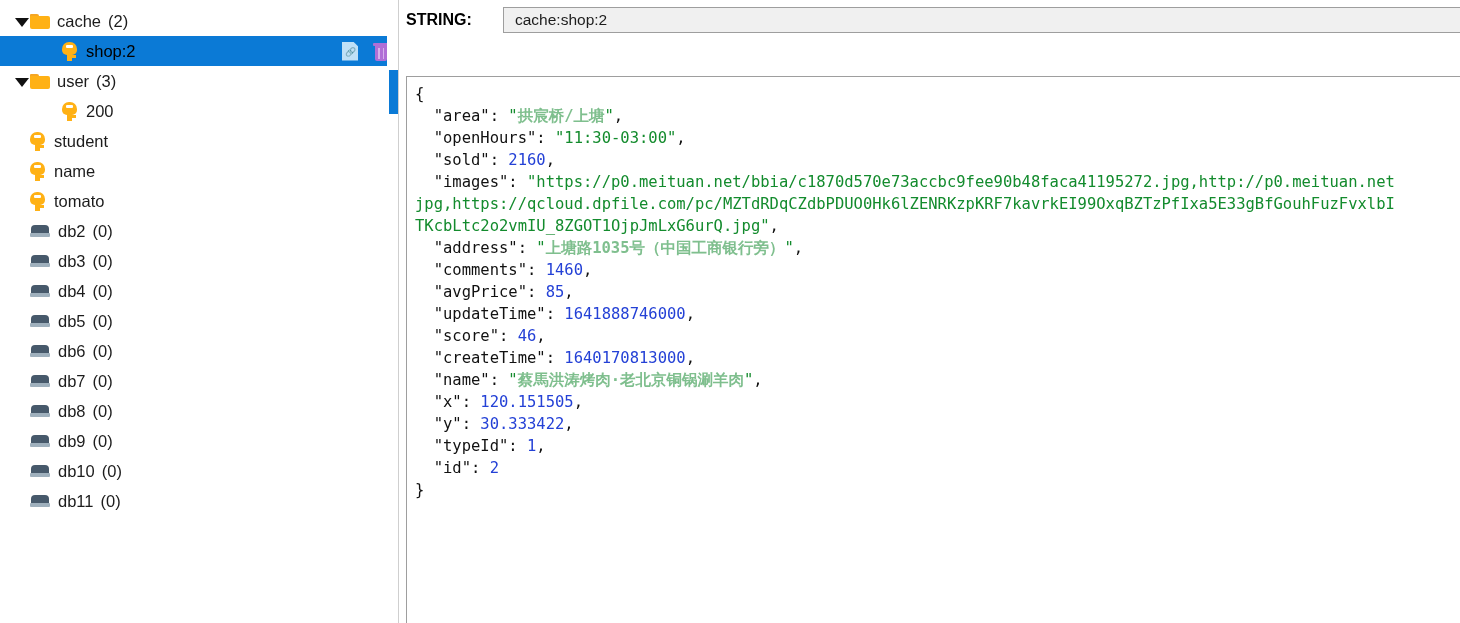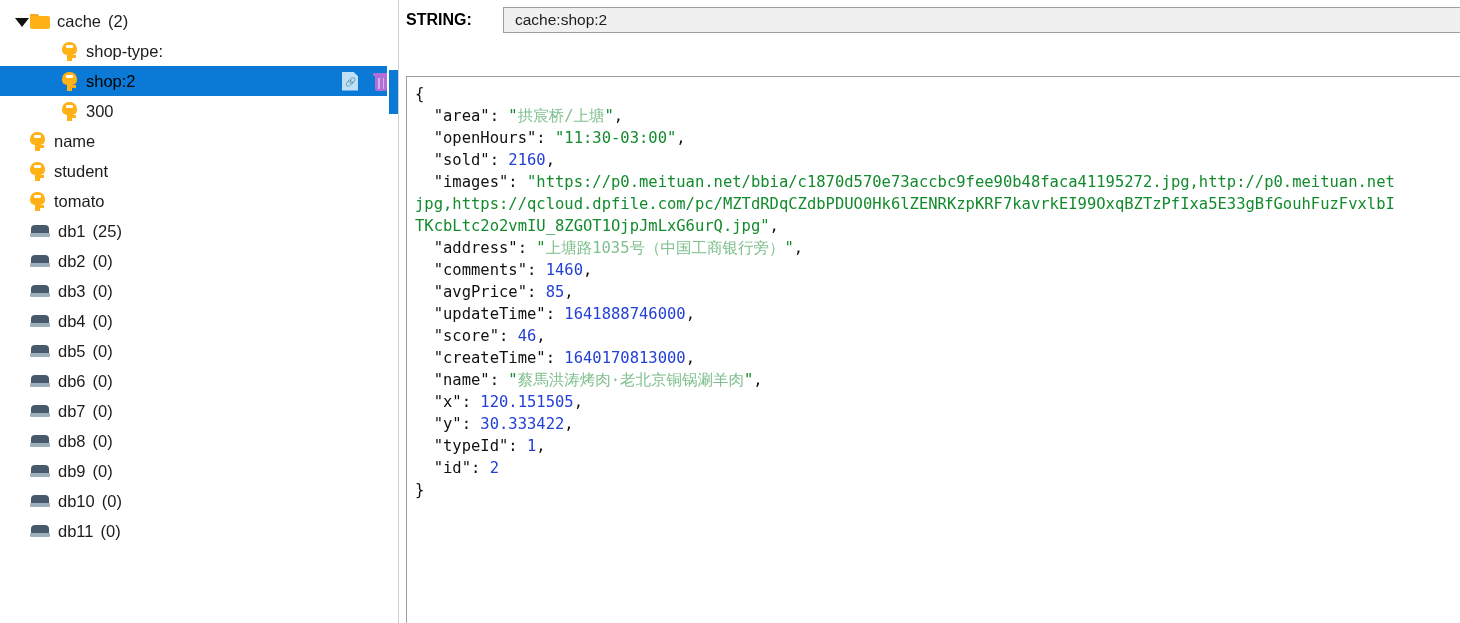--- a/index.html
+++ b/index.html
@@ -291,108 +291,99 @@
     font-family: "DejaVu Sans Mono", monospace;
     font-size: 15.5px;
     line-height: 22px;
     white-space: pre;
     color: #111111;
   }
   .k-punct { color: #111111; }
   .k-key   { color: #111111; }
   .k-str   { color: #138b2d; }
   .k-num   { color: #2441d6; }
-  .k-cjk   { color: #7fbf8e; }
+  .k-cjk   { color: #7fbf8e; font-weight: bold; }
 </style>
 </head>
 <body>
 
 <div id="app">
 
   <div id="tree-panel">
     <div id="tree-scroll">
         <div class="tree-row">
           <span class="sp" style="width: 12px;"></span>
           <span class="lbl">db0</span>
           <span class="cnt">(1)</span>
         </div>
         <div class="tree-row">
           <span class="sp" style="width: 12px;"></span>
           <span class="tw open"></span>
           <span class="ico-folder"></span>
           <span class="lbl">cache</span>
           <span class="cnt">(2)</span>
-        </div>
-        <div class="tree-row">
-          <span class="sp" style="width: 44px;"></span>
-          <span class="tw" style="width: 0px;"></span>
-          <span class="ico-key">
-            <i class="slot"></i>
-            <i class="tooth"></i>
-          </span>
-          <span class="lbl">shop-type:</span>
         </div>
         <div class="tree-row selected">
           <span class="sp" style="width: 44px;"></span>
           <span class="tw" style="width: 0px;"></span>
           <span class="ico-key">
             <i class="slot"></i>
             <i class="tooth"></i>
           </span>
           <span class="lbl">shop:2</span>
           <div class="row-actions">
             <span class="ico-copy"></span>
             <span class="ico-trash">
               <i class="lid"></i>
               <i class="can"></i>
             </span>
           </div>
         </div>
         <div class="tree-row">
+          <span class="sp" style="width: 12px;"></span>
+          <span class="tw open"></span>
+          <span class="ico-folder"></span>
+          <span class="lbl">user</span>
+          <span class="cnt">(3)</span>
+        </div>
+        <div class="tree-row">
           <span class="sp" style="width: 44px;"></span>
           <span class="tw" style="width: 0px;"></span>
           <span class="ico-key">
             <i class="slot"></i>
             <i class="tooth"></i>
           </span>
-          <span class="lbl">300</span>
+          <span class="lbl">200</span>
+        </div>
+        <div class="tree-row">
+          <span class="sp" style="width: 12px;"></span>
+          <span class="tw" style="width: 0px;"></span>
+          <span class="ico-key">
+            <i class="slot"></i>
+            <i class="tooth"></i>
+          </span>
+          <span class="lbl">student</span>
         </div>
         <div class="tree-row">
           <span class="sp" style="width: 12px;"></span>
           <span class="tw" style="width: 0px;"></span>
           <span class="ico-key">
             <i class="slot"></i>
             <i class="tooth"></i>
           </span>
           <span class="lbl">name</span>
         </div>
         <div class="tree-row">
           <span class="sp" style="width: 12px;"></span>
           <span class="tw" style="width: 0px;"></span>
           <span class="ico-key">
             <i class="slot"></i>
             <i class="tooth"></i>
           </span>
-          <span class="lbl">student</span>
-        </div>
-        <div class="tree-row">
-          <span class="sp" style="width: 12px;"></span>
-          <span class="tw" style="width: 0px;"></span>
-          <span class="ico-key">
-            <i class="slot"></i>
-            <i class="tooth"></i>
-          </span>
           <span class="lbl">tomato</span>
-        </div>
-        <div class="tree-row">
-          <span class="sp" style="width: 12px;"></span>
-          <span class="tw" style="width: 0px;"></span>
-          <span class="ico-db"></span>
-          <span class="lbl">db1</span>
-          <span class="cnt">(25)</span>
         </div>
         <div class="tree-row">
           <span class="sp" style="width: 12px;"></span>
           <span class="tw" style="width: 0px;"></span>
           <span class="ico-db"></span>
           <span class="lbl">db2</span>
           <span class="cnt">(0)</span>
         </div>
         <div class="tree-row">
           <span class="sp" style="width: 12px;"></span>

